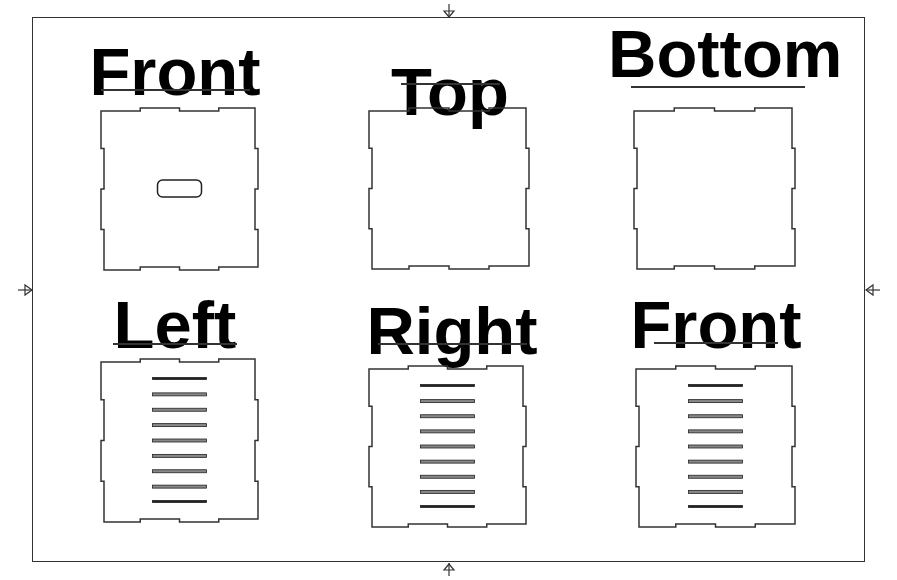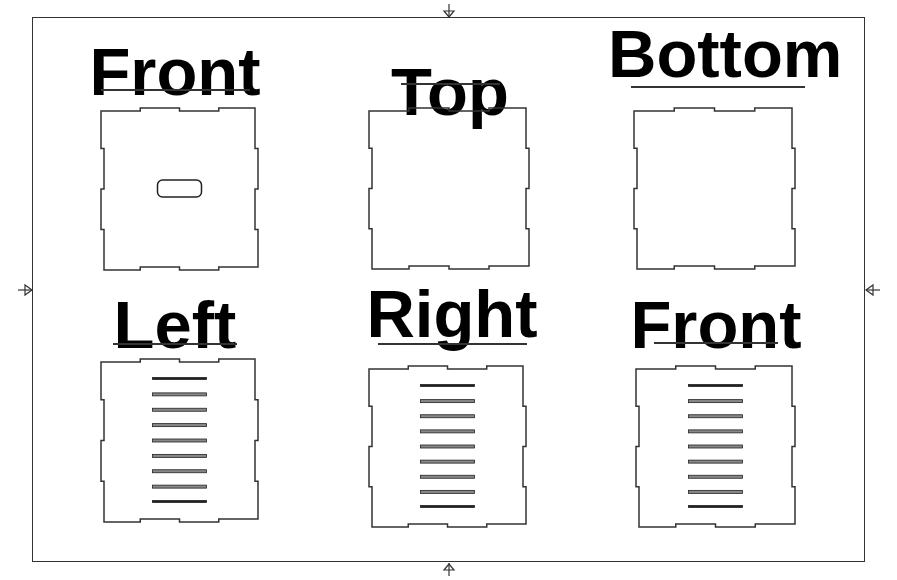--- a/index.html
+++ b/index.html
@@ -39,21 +39,21 @@
       <rect x="53.5" y="20.5" width="54" height="2" fill="#222" stroke="#222" stroke-width="0.8"></rect>
       <rect x="53.5" y="35.875" width="54" height="3" fill="#888" stroke="#222" stroke-width="0.8"></rect>
       <rect x="53.5" y="51.25" width="54" height="3" fill="#888" stroke="#222" stroke-width="0.8"></rect>
       <rect x="53.5" y="66.625" width="54" height="3" fill="#888" stroke="#222" stroke-width="0.8"></rect>
       <rect x="53.5" y="82" width="54" height="3" fill="#888" stroke="#222" stroke-width="0.8"></rect>
       <rect x="53.5" y="97.375" width="54" height="3" fill="#888" stroke="#222" stroke-width="0.8"></rect>
       <rect x="53.5" y="112.75" width="54" height="3" fill="#888" stroke="#222" stroke-width="0.8"></rect>
       <rect x="53.5" y="128.125" width="54" height="3" fill="#888" stroke="#222" stroke-width="0.8"></rect>
       <rect x="53.5" y="143.5" width="54" height="2" fill="#222" stroke="#222" stroke-width="0.8"></rect>
     </svg>
-    <div class="label" style="left: 342px; width: 220px; top: 280px;">Right</div>
+    <div class="label" style="left: 342px; width: 220px; top: 297px;">Right</div>
     <div class="uline" style="left: 377.5px; width: 149px; top: 343px;"></div>
     <svg class="panel" width="161" height="165" style="left: 367px; top: 364px;">
       <path d="M2 5 L41.25 5 L41.25 2 L80.5 2 L80.5 5 L119.75 5 L119.75 2 L156 2 L156 5 L156 42.25 L159 42.25 L159 82.5 L156 82.5 L156 122.75 L159 122.75 L159 160 L119.75 160 L119.75 163 L80.5 163 L80.5 160 L41.25 160 L41.25 163 L5 163 L5 160 L5 122.75 L2 122.75 L2 82.5 L5 82.5 L5 42.25 L2 42.25 Z" fill="none" stroke="#333333" stroke-width="1.5"></path>
       <rect x="53.5" y="20.5" width="54" height="2" fill="#222" stroke="#222" stroke-width="0.8"></rect>
       <rect x="53.5" y="35.625" width="54" height="3" fill="#888" stroke="#222" stroke-width="0.8"></rect>
       <rect x="53.5" y="50.75" width="54" height="3" fill="#888" stroke="#222" stroke-width="0.8"></rect>
       <rect x="53.5" y="65.875" width="54" height="3" fill="#888" stroke="#222" stroke-width="0.8"></rect>
       <rect x="53.5" y="81" width="54" height="3" fill="#888" stroke="#222" stroke-width="0.8"></rect>
       <rect x="53.5" y="96.125" width="54" height="3" fill="#888" stroke="#222" stroke-width="0.8"></rect>
       <rect x="53.5" y="111.25" width="54" height="3" fill="#888" stroke="#222" stroke-width="0.8"></rect>

